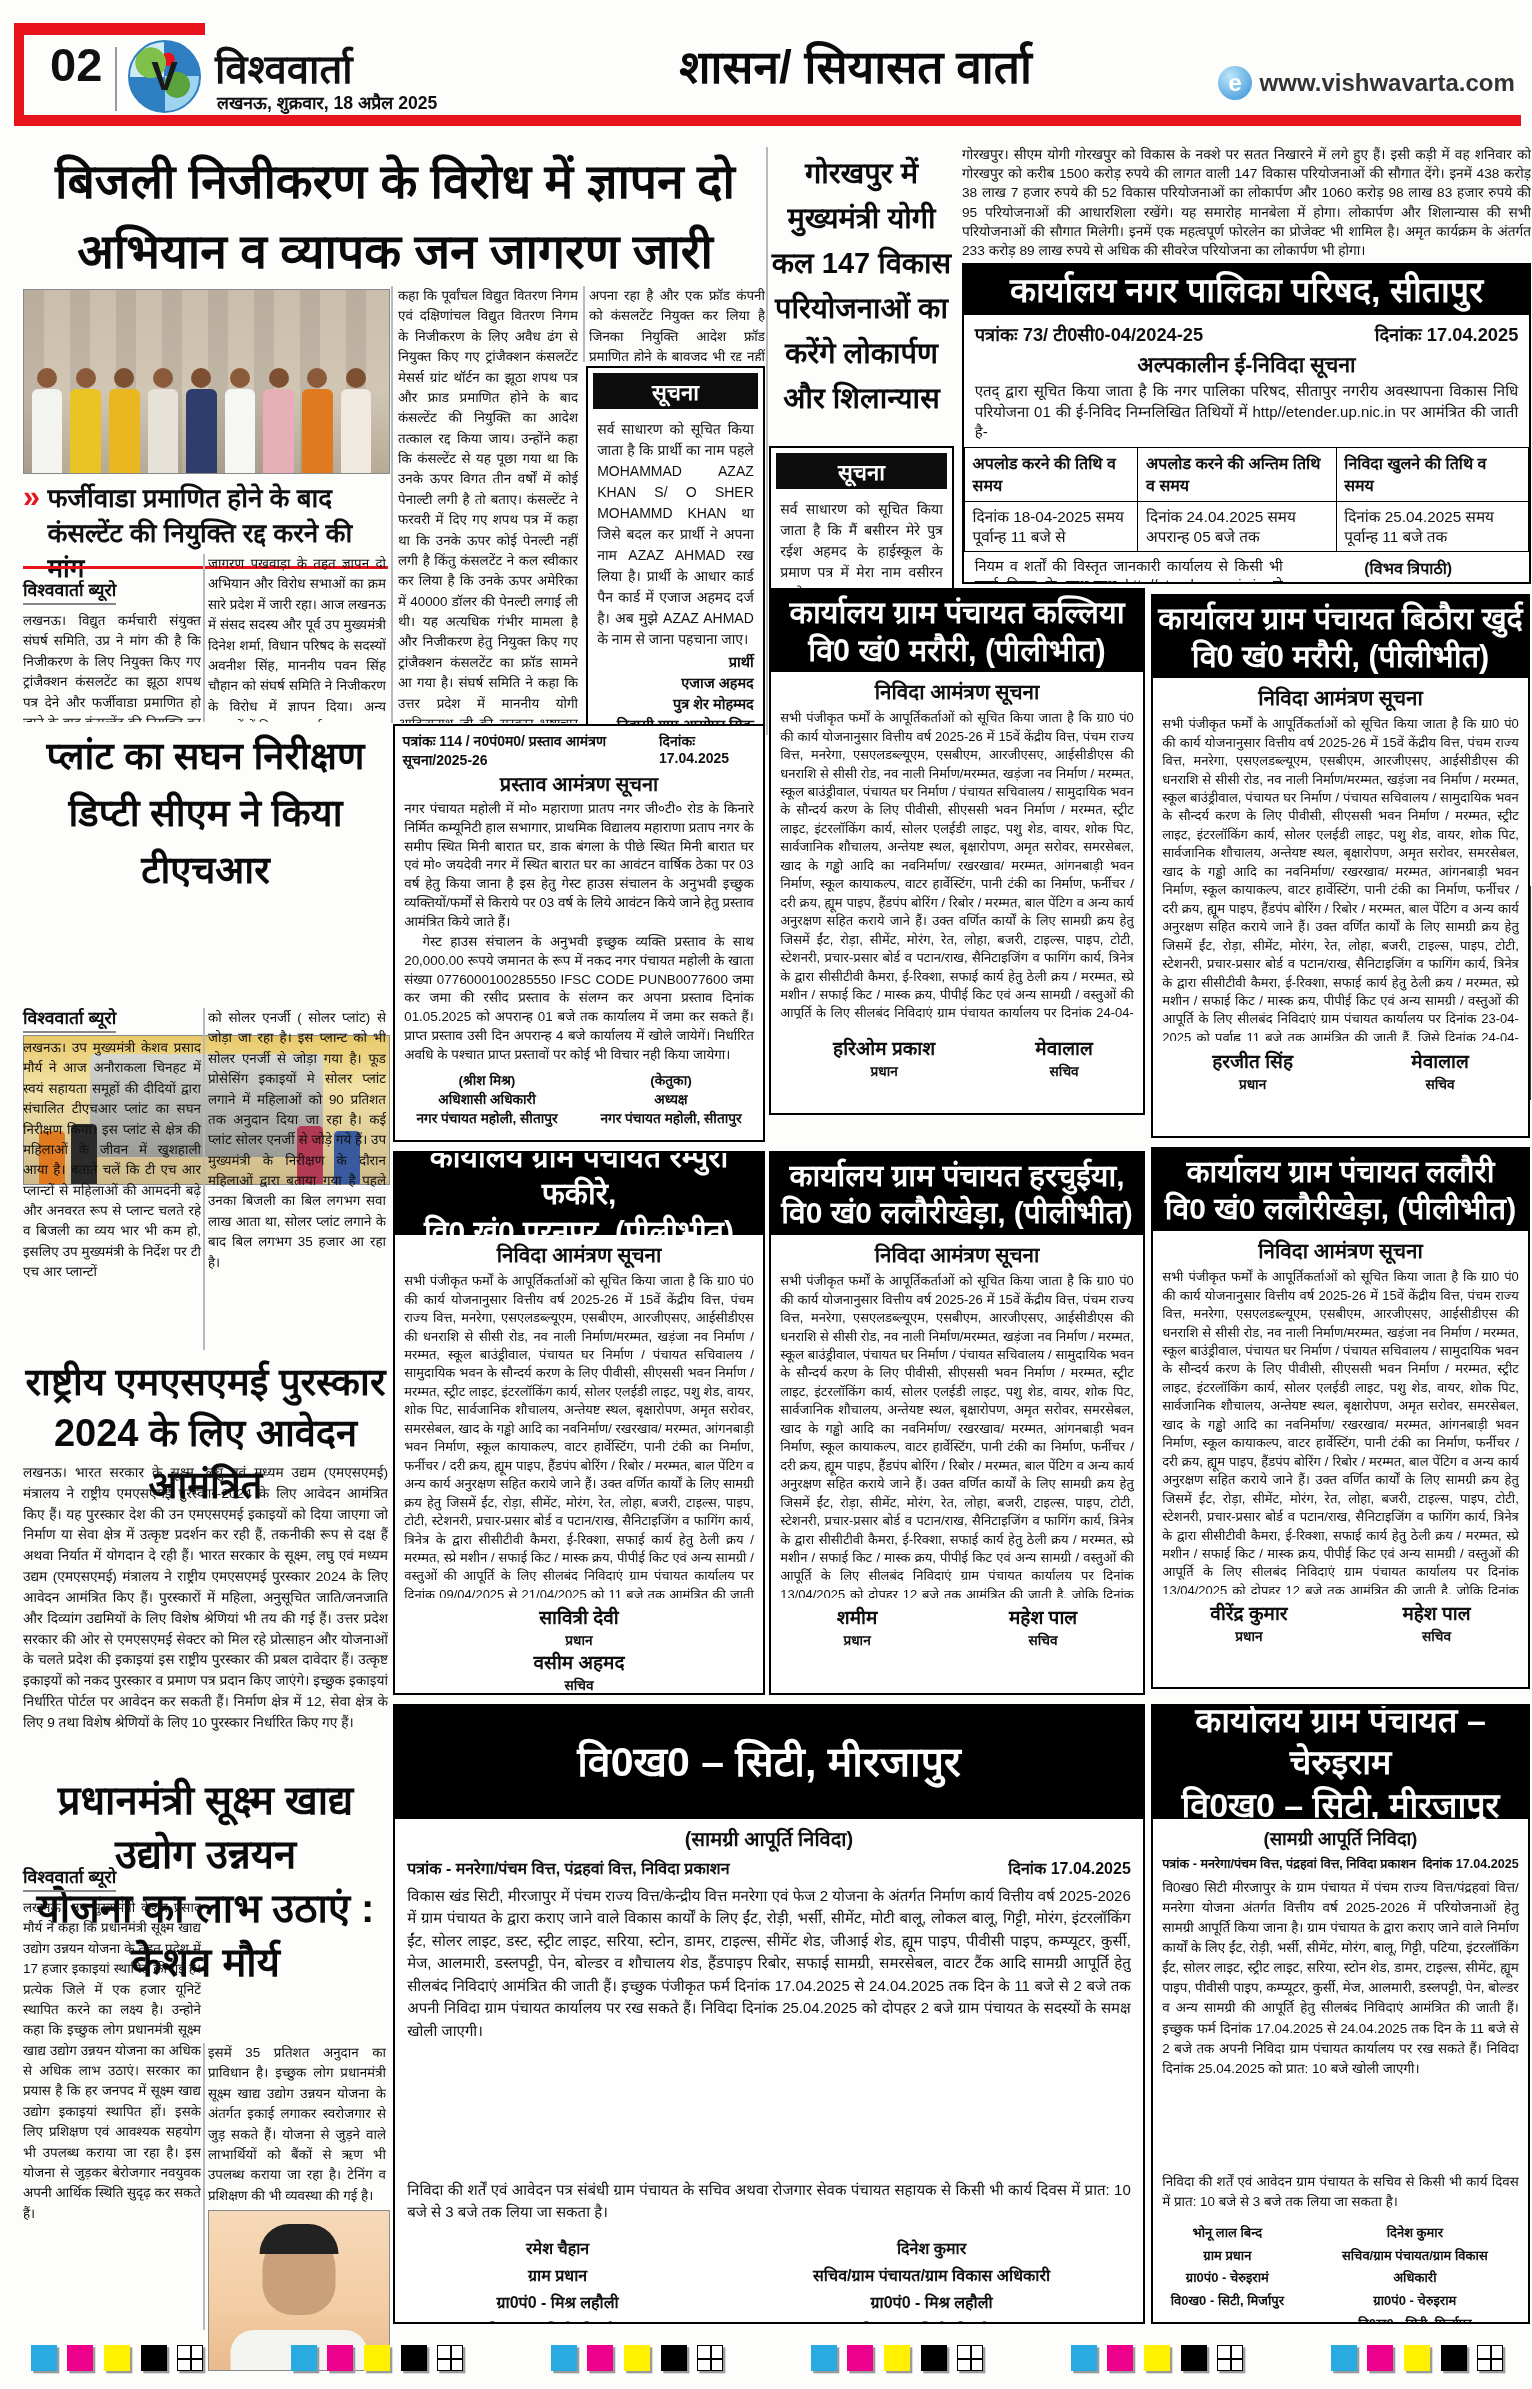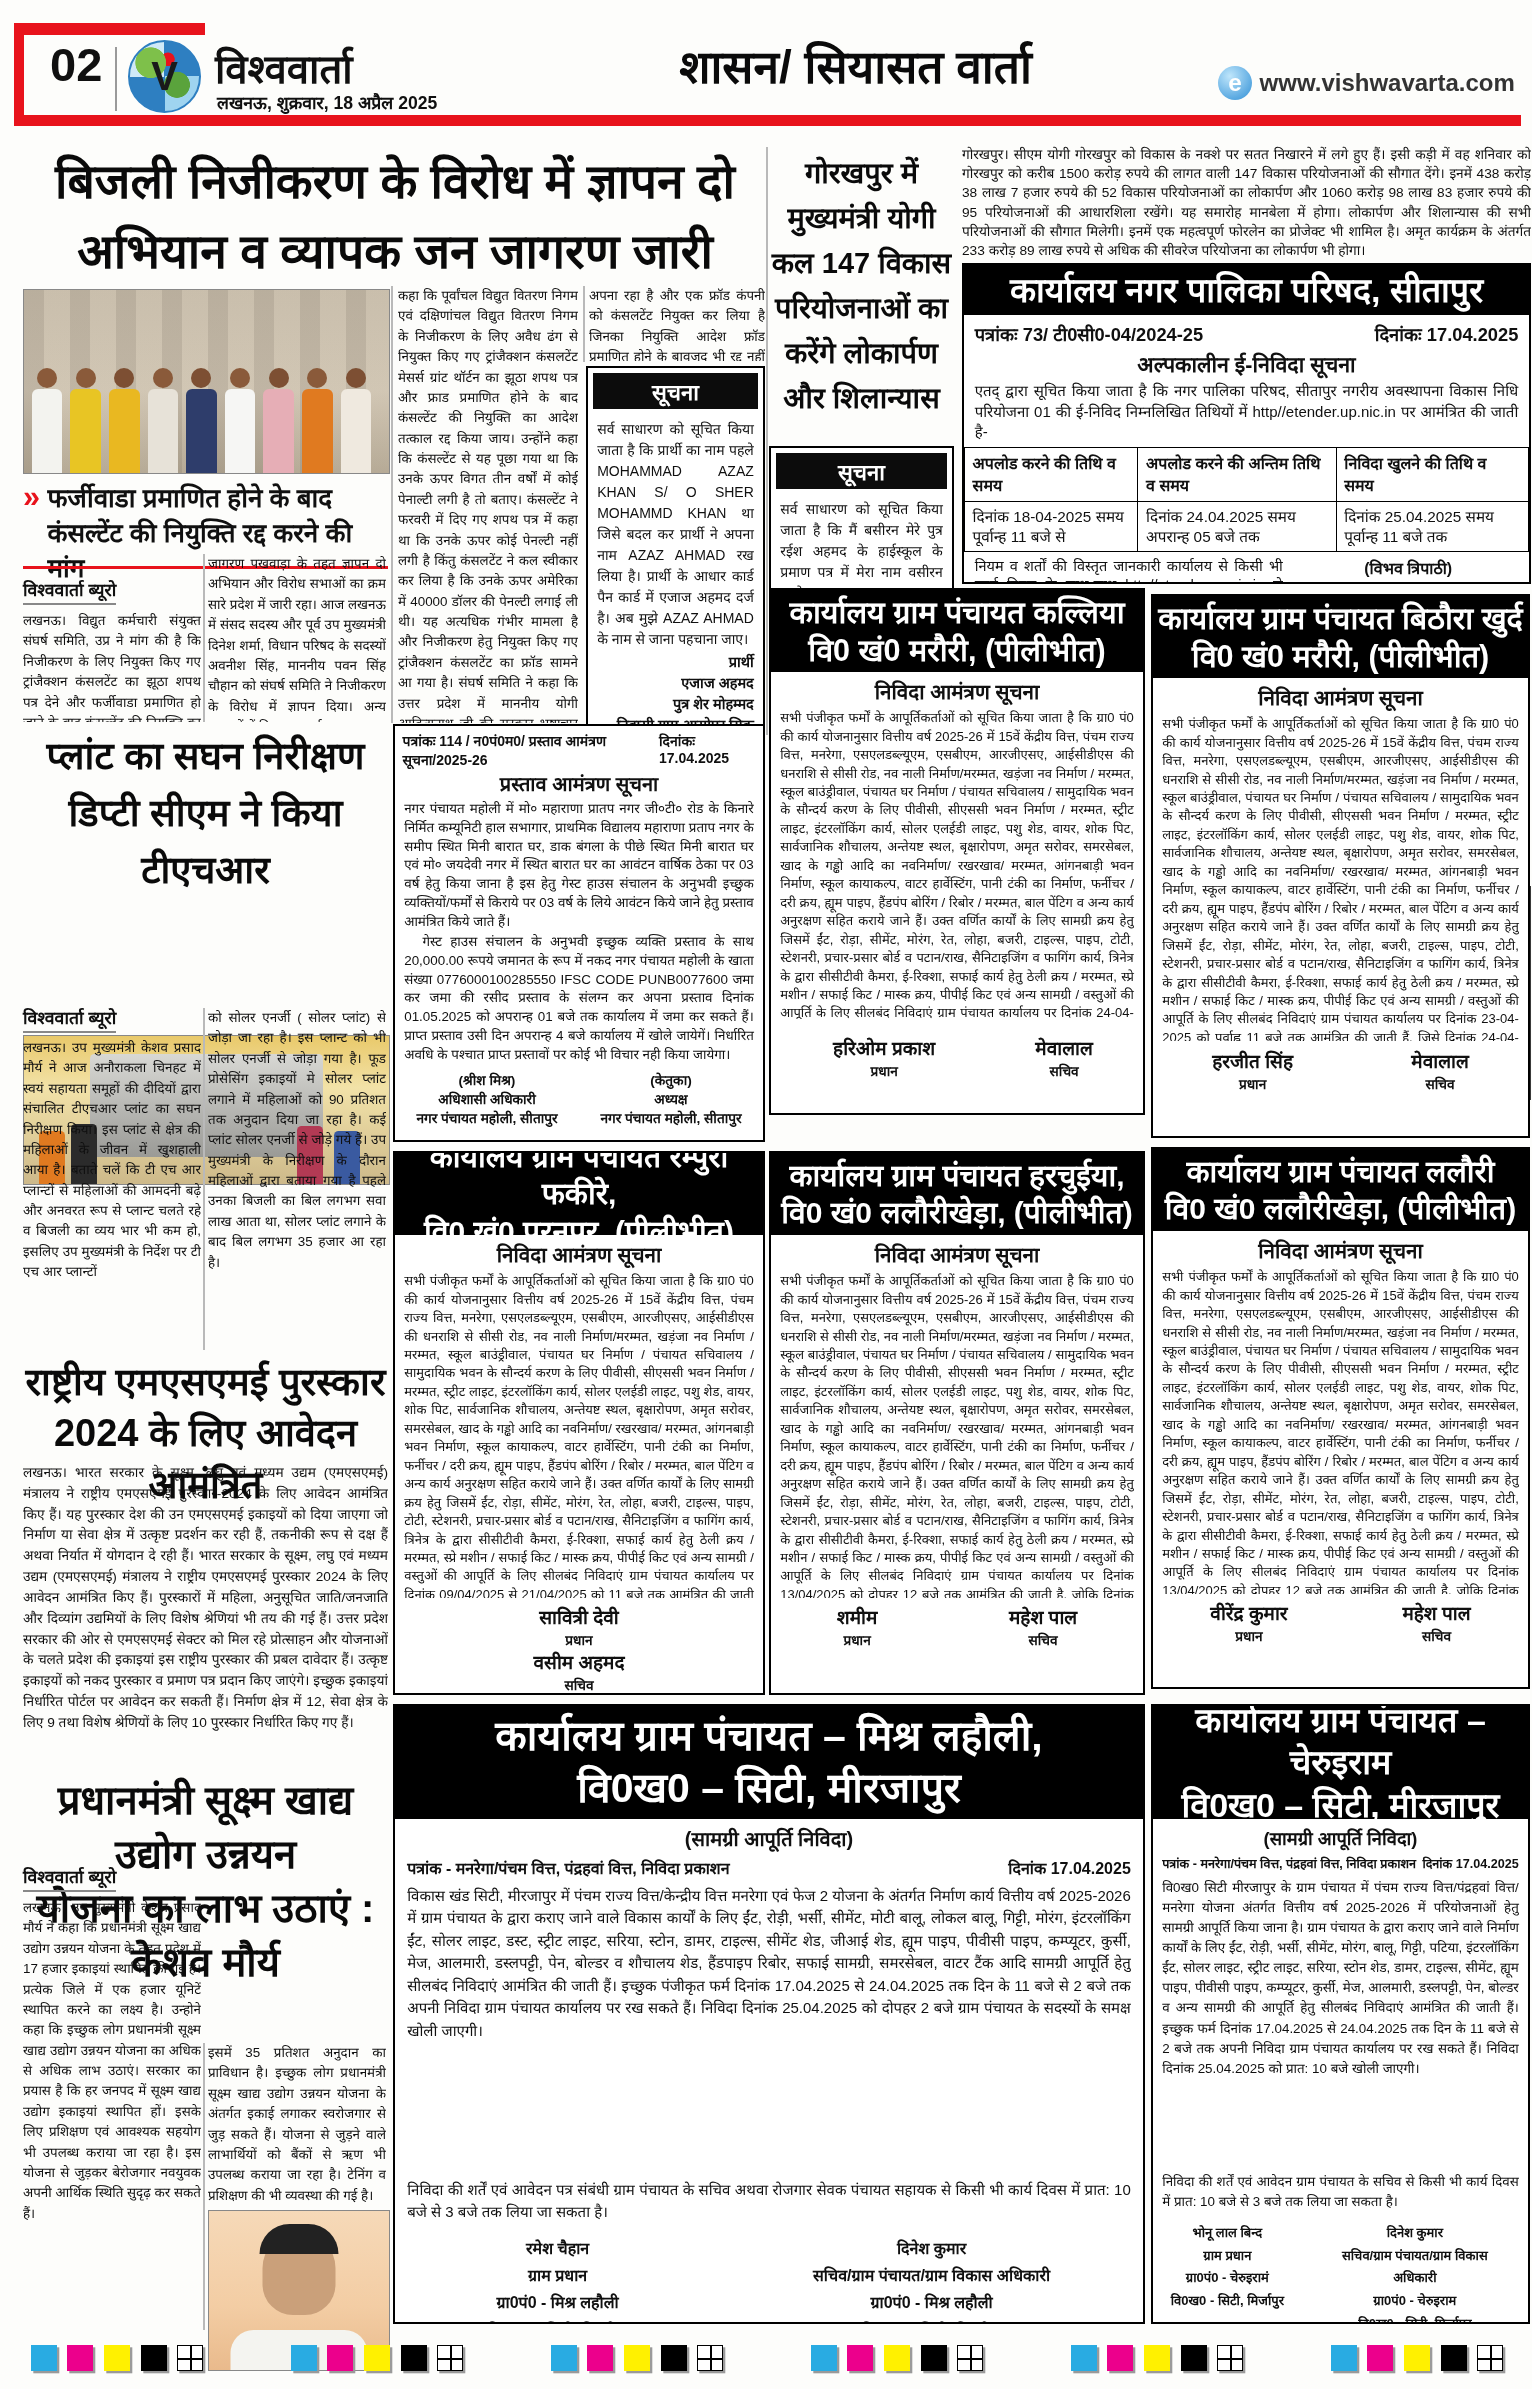--- a/index.html
+++ b/index.html
@@ -353,21 +353,20 @@
         </div>
       <div>
           <div class="sig-name">महेश पाल</div>
           <div class="sig-role">सचिव</div>
         </div>
     </div>
   </div>
 
   <div class="abs box" style="left:393px;top:1704px;width:752px;height:620px;">
     <div class="banner" style="height:113px;font-size:41px;">
-      <div>कार्यालय ग्राम पंचायत – मिश्र लहौली,</div>
       <div>वि0ख0 – सिटी, मीरजापुर</div>
     </div>
     <div style="text-align:center;font-weight:700;font-size:20px;margin-top:6.1px;">(सामग्री आपूर्ति निविदा)</div>
     <div style="display:flex;justify-content:space-between;padding:4.6px 12.2px 0;font-size:16px;font-weight:700;">
       <span>पत्रांक - मनरेगा/पंचम वित्त, पंद्रहवां वित्त, निविदा प्रकाशन</span>
       <span>दिनांक 17.04.2025</span>
     </div>
     <div class="just" style="padding:6.1px 12.2px 0;font-size:15px;line-height:1.5;height:290px;overflow:hidden;">विकास खंड सिटी, मीरजापुर में पंचम राज्य वित्त/केन्द्रीय वित्त मनरेगा एवं फेज 2 योजना के अंतर्गत निर्माण कार्य वित्तीय वर्ष 2025-2026 में ग्राम पंचायत के द्वारा कराए जाने वाले विकास कार्यों के लिए ईंट, रोड़ी, भर्सी, सीमेंट, मोटी बालू, लोकल बालू, गिट्टी, मोरंग, इंटरलॉकिंग ईंट, सोलर लाइट, डस्ट, स्ट्रीट लाइट, सरिया, स्टोन, डामर, टाइल्स, सीमेंट शेड, जीआई शेड, ह्यूम पाइप, पीवीसी पाइप, कम्प्यूटर, कुर्सी, मेज, आलमारी, डस्लपट्टी, पेन, बोल्डर व शौचालय शेड, हैंडपाइप रिबोर, सफाई सामग्री, समरसेबल, वाटर टैंक आदि सामग्री आपूर्ति हेतु सीलबंद निविदाएं आमंत्रित की जाती हैं। इच्छुक पंजीकृत फर्म दिनांक 17.04.2025 से 24.04.2025 तक दिन के 11 बजे से 2 बजे तक अपनी निविदा ग्राम पंचायत कार्यालय पर रख सकते हैं। निविदा दिनांक 25.04.2025 को दोपहर 2 बजे ग्राम पंचायत के सदस्यों के समक्ष खोली जाएगी।</div>
     <div class="just" style="padding:4.6px 12.2px 0;font-size:15px;line-height:1.45;">निविदा की शर्तें एवं आवेदन पत्र संबंधी ग्राम पंचायत के सचिव अथवा रोजगार सेवक पंचायत सहायक से किसी भी कार्य दिवस में प्रात: 10 बजे से 3 बजे तक लिया जा सकता है।</div>
     <div class="sig-row" style="margin-top:12.2px;">

